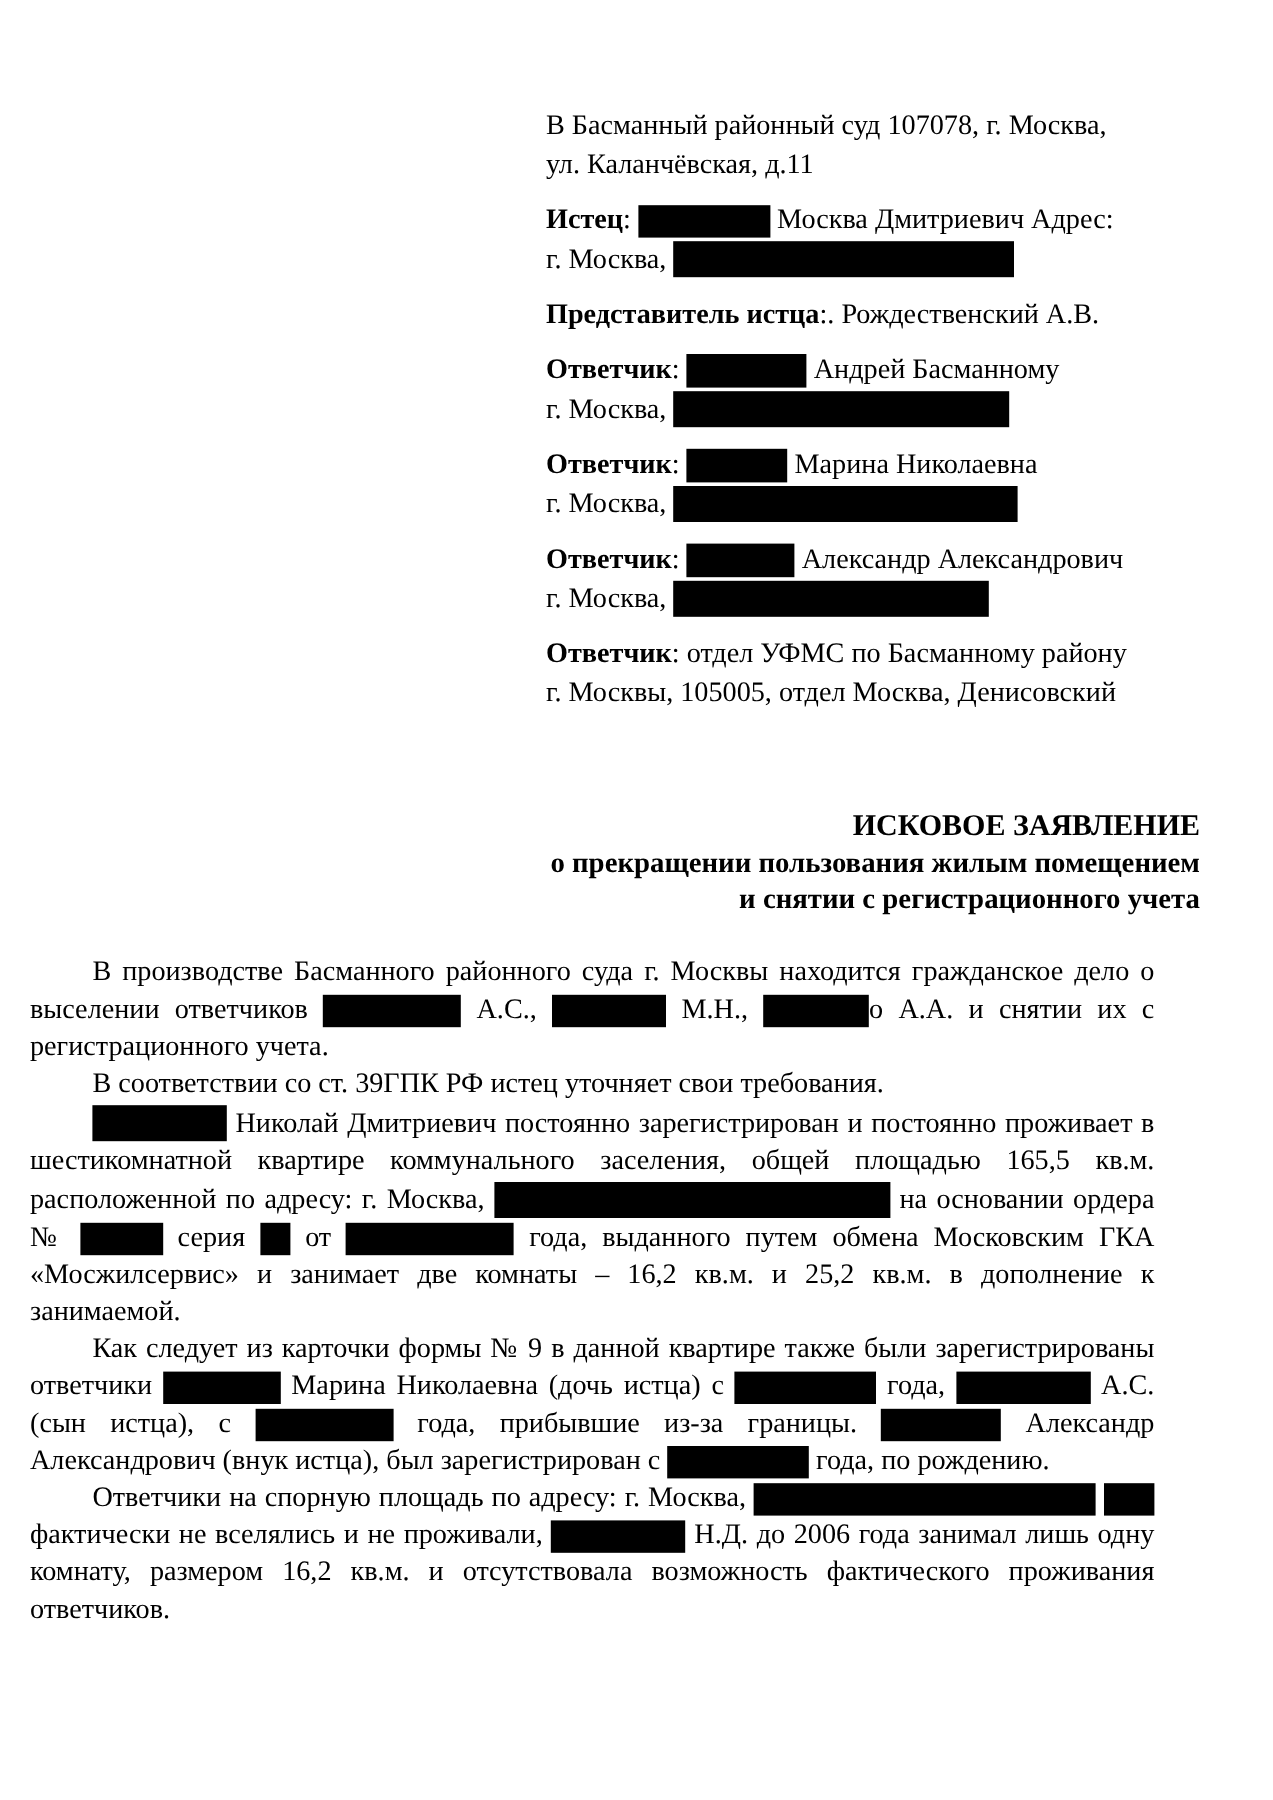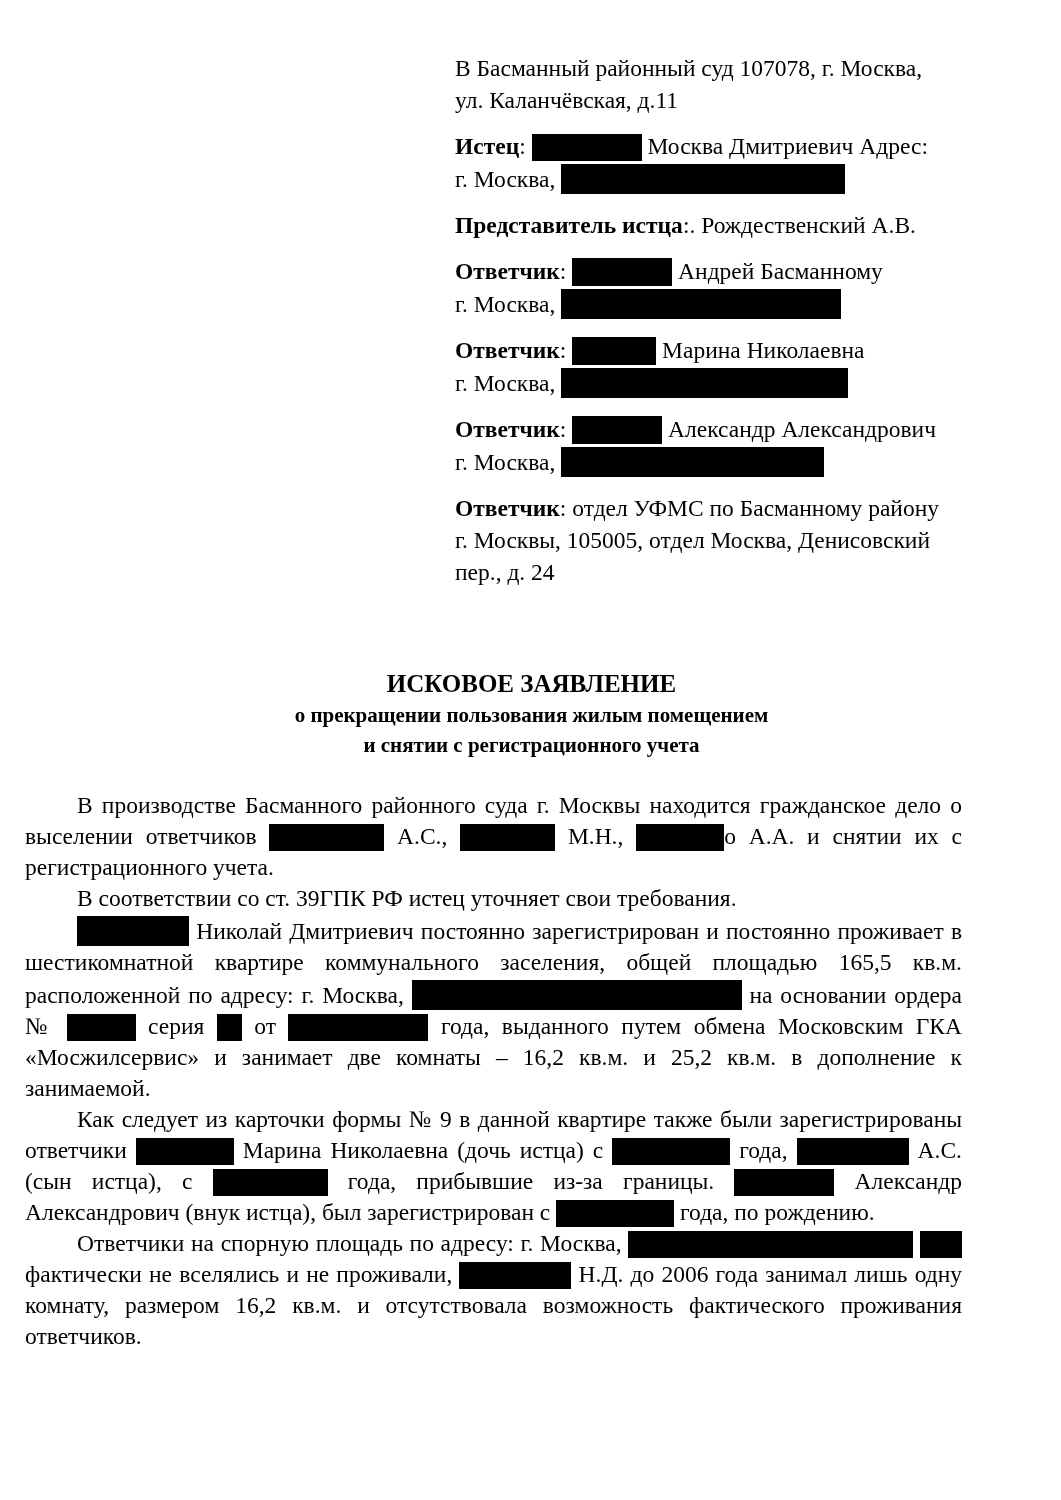--- a/index.html
+++ b/index.html
@@ -6,21 +6,21 @@
   .page{
     position:relative;
     width:1061px;height:1500px;
     background:#ffffff;
     color:#000;
     font-family:"Liberation Serif","DejaVu Serif",serif;
     overflow:hidden;
   }
   
   .header-col{
-    padding-top:52px;
+    padding-top:89px;
     margin-left:455px;
     width:556px;
     font-size:23.5px;
     line-height:32px;
   }
   .hblock{margin-bottom:14px;}
   .hline{white-space:normal;}
   .b{font-weight:700;}
   
   .redact{
@@ -28,25 +28,25 @@
     background:#000;
     vertical-align:text-bottom;
     position:relative;
     top:2px;
   }
   
   .title-block{
     margin-top:80px;
     margin-left:63px;
     width:937px;
-    text-align:center;
+    text-align:right;
     font-weight:700;
   }
   .title-main{font-size:25px;line-height:32px;}
-  .title-sub{font-size:21px;line-height:30px;}
+  .title-sub{font-size:24px;line-height:30px;}
   
   .body-text{
     margin-top:30px;
     margin-left:25px;
     width:937px;
     font-size:23.5px;
     line-height:31px;
     text-align:justify;
   }
   .para{margin:0;text-indent:52px;}
@@ -76,21 +76,20 @@
         <div class="hline"><span class="b">Ответчик</span><span>: </span><span class="redact" style="width: 84px; height: 28px;"></span><span> Марина Николаевна</span></div>
         <div class="hline"><span>г. Москва, </span><span class="redact" style="width: 287px; height: 30px;"></span></div>
       </div>
       <div class="hblock">
         <div class="hline"><span class="b">Ответчик</span><span>: </span><span class="redact" style="width: 90px; height: 28px;"></span><span> Александр Александрович</span></div>
         <div class="hline"><span>г. Москва, </span><span class="redact" style="width: 263px; height: 30px;"></span></div>
       </div>
       <div class="hblock">
         <div class="hline"><span class="b">Ответчик</span><span>: отдел УФМС по Басманному району</span></div>
         <div class="hline"><span>г. Москвы, 105005, отдел Москва, Денисовский</span></div>
-        <div class="hline"><span>пер., д. 24</span></div>
       </div>
     </div>
 
   <div class="title-block">
     <div class="title-main">ИСКОВОЕ ЗАЯВЛЕНИЕ</div>
     <div class="title-sub">о прекращении пользования жилым помещением</div>
     <div class="title-sub">и снятии с регистрационного учета</div>
   </div>
 
   <div class="body-text" id="body-root">

